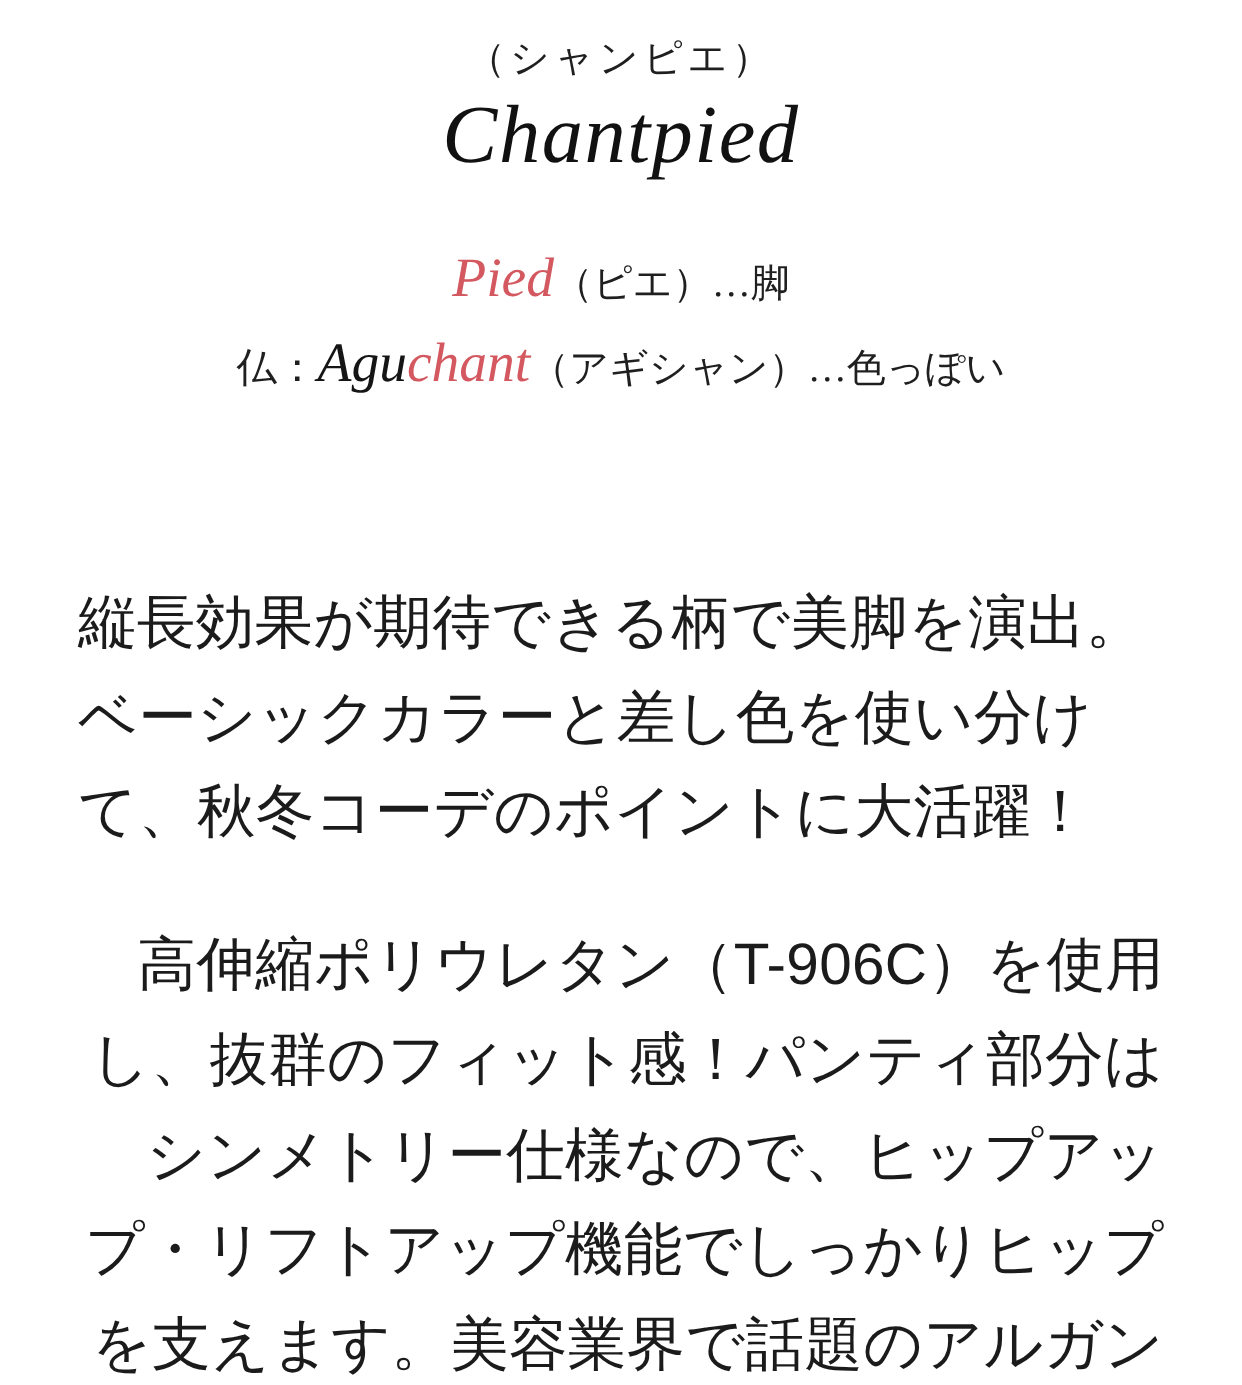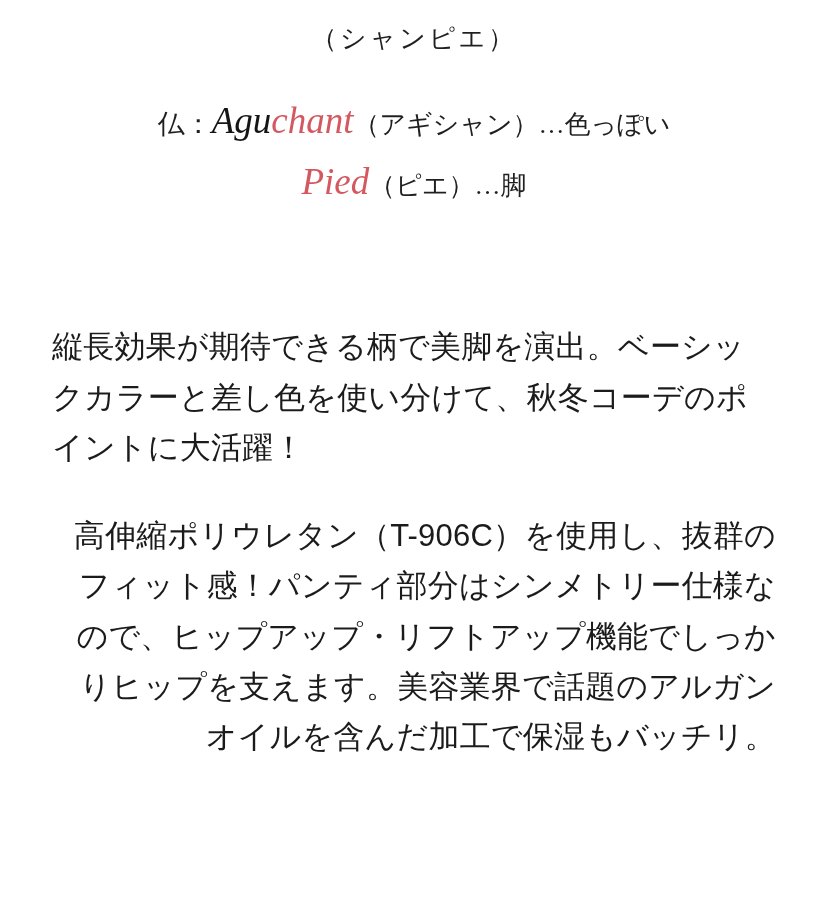--- a/index.html
+++ b/index.html
@@ -82,45 +82,46 @@
     font-family: "Liberation Serif", "DejaVu Serif", serif;
   }
 
   
   .body-copy {
     margin: 0;
     padding: 0 52px 0 52px;
   }
   .para {
     font-family: "Liberation Sans", "DejaVu Sans", sans-serif;
-    font-size: 31px;
+    font-size: 39px;
     line-height: 1.62;
     color: #1b1b1b;
     letter-spacing: 0.2px;
   }
   .para.first { margin-top: 112px; }
   .para.second { margin-top: 38px; text-align: right; }
 </style>
 </head>
 <body>
 
 <div class="page">
 
   <div class="brand-block">
     <div class="brand-kana">（シャンピエ）</div>
+    <div class="brand-name">Chantpied</div>
   </div>
 
   <div class="etym">
 
+    <div class="etym-line second">
+      <span class="fr-word"><span class="red">Pied</span></span><span class="kana-paren">（ピエ）</span><span class="gloss">…脚</span>
+    </div>
+
     <div class="etym-line first">
       <span class="lang-label">仏：</span><span class="fr-word"><span class="dark">Agu</span><span class="red">chant</span></span><span class="kana-paren">（アギシャン）</span><span class="gloss">…色っぽい</span>
-    </div>
-
-    <div class="etym-line second">
-      <span class="fr-word"><span class="red">Pied</span></span><span class="kana-paren">（ピエ）</span><span class="gloss">…脚</span>
     </div>
 
   </div>
 
   <div class="body-copy">
     <p class="para first">縦長効果が期待できる柄で美脚を演出。ベーシックカラーと差し色を使い分けて、秋冬コーデのポイントに大活躍！</p>
     <p class="para second">高伸縮ポリウレタン（T-906C）を使用し、抜群のフィット感！パンティ部分はシンメトリー仕様なので、ヒップアップ・リフトアップ機能でしっかりヒップを支えます。美容業界で話題のアルガンオイルを含んだ加工で保湿もバッチリ。</p>
   </div>
 
 </div>

